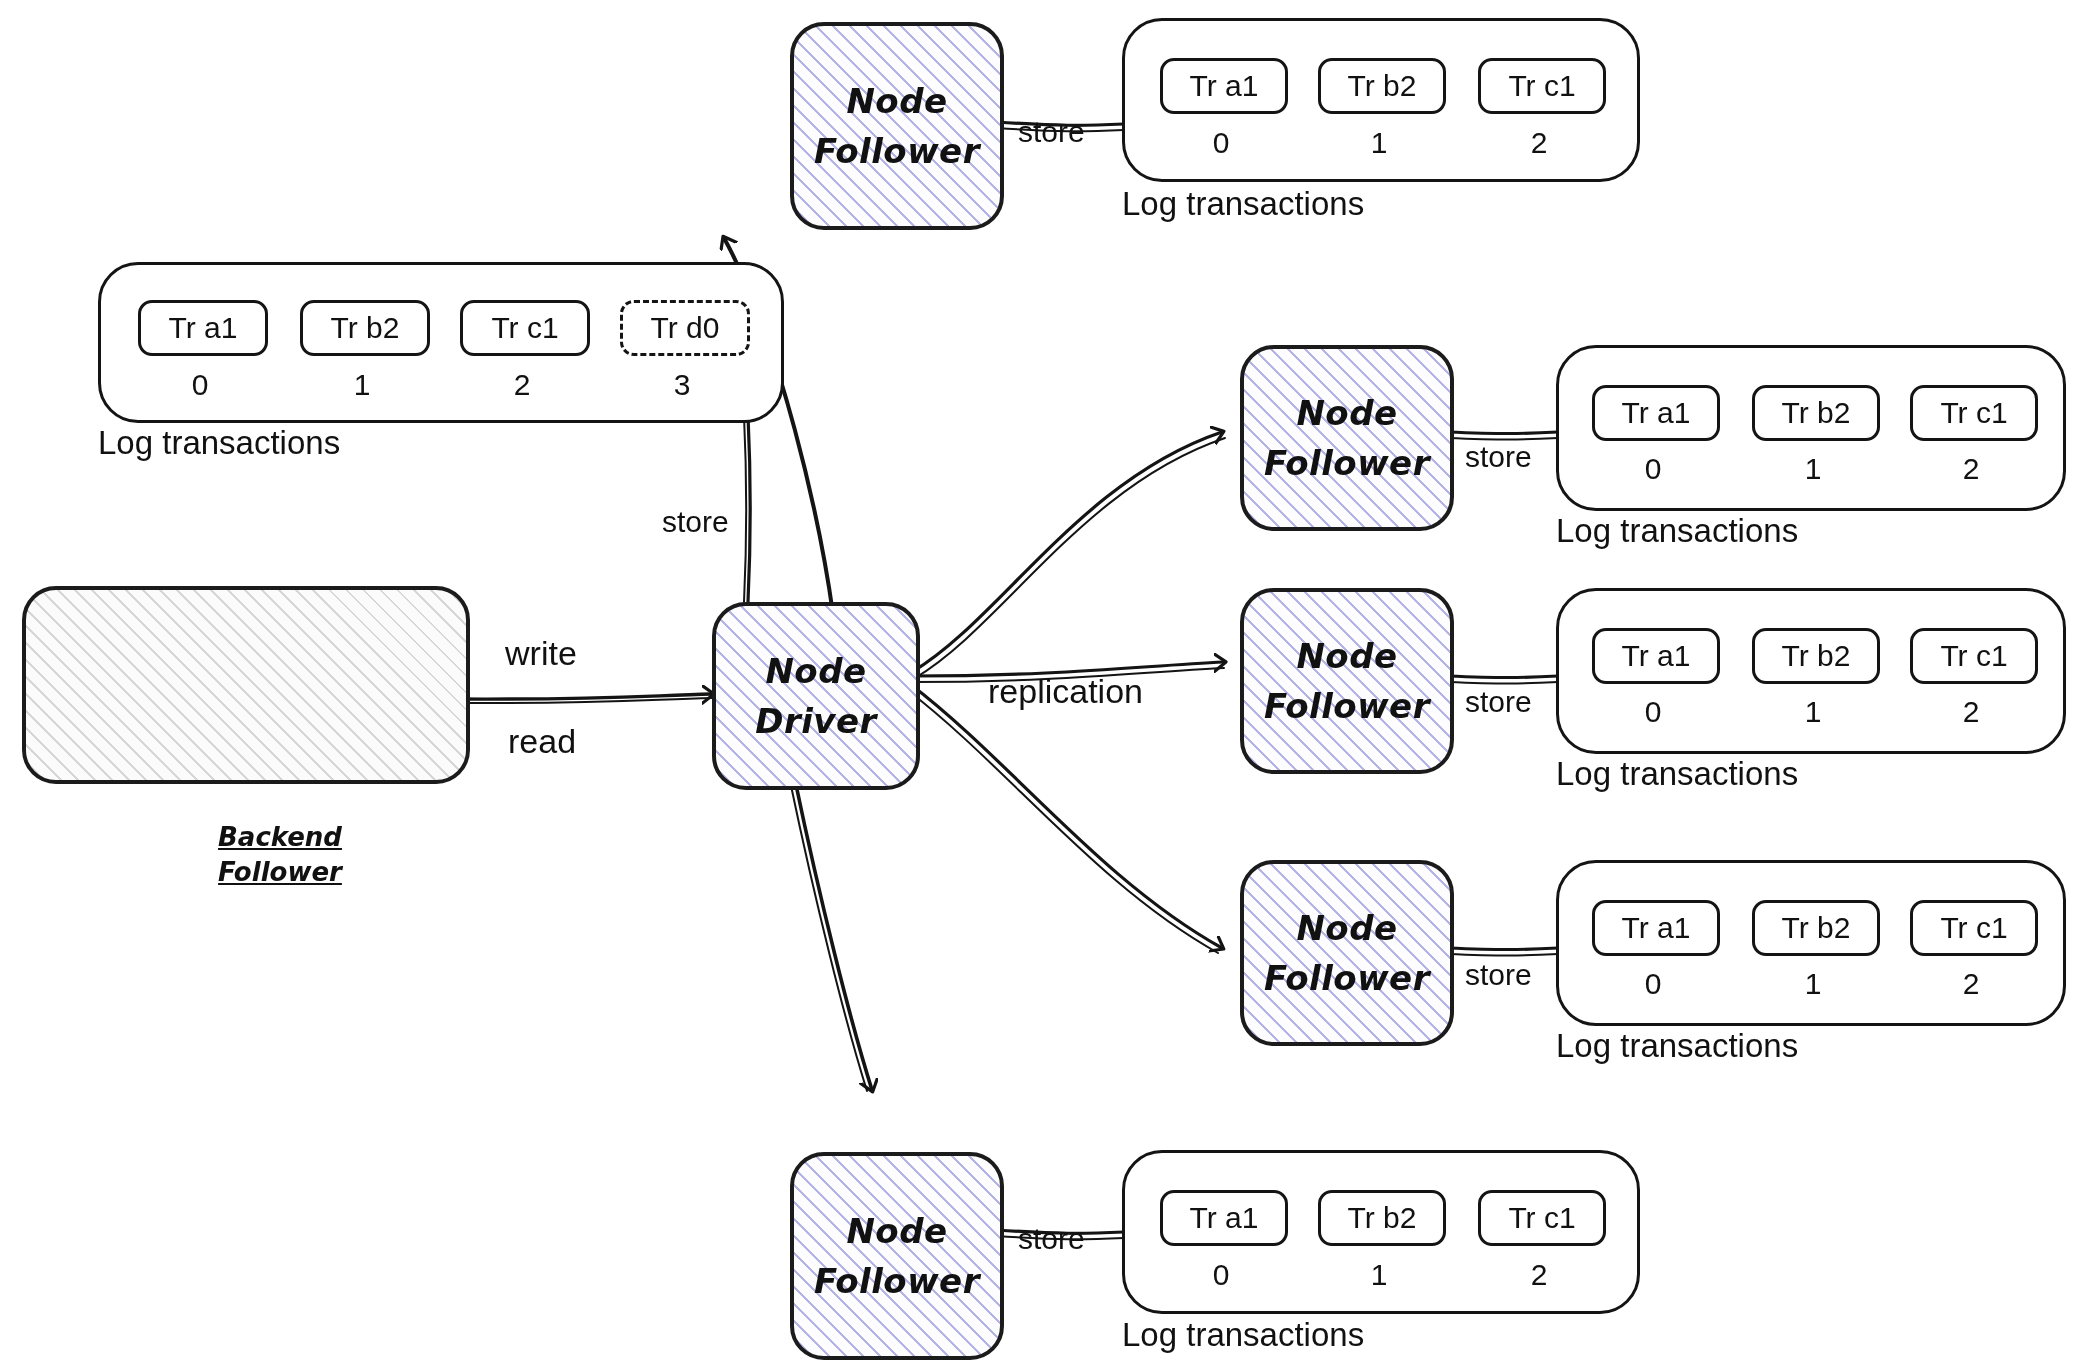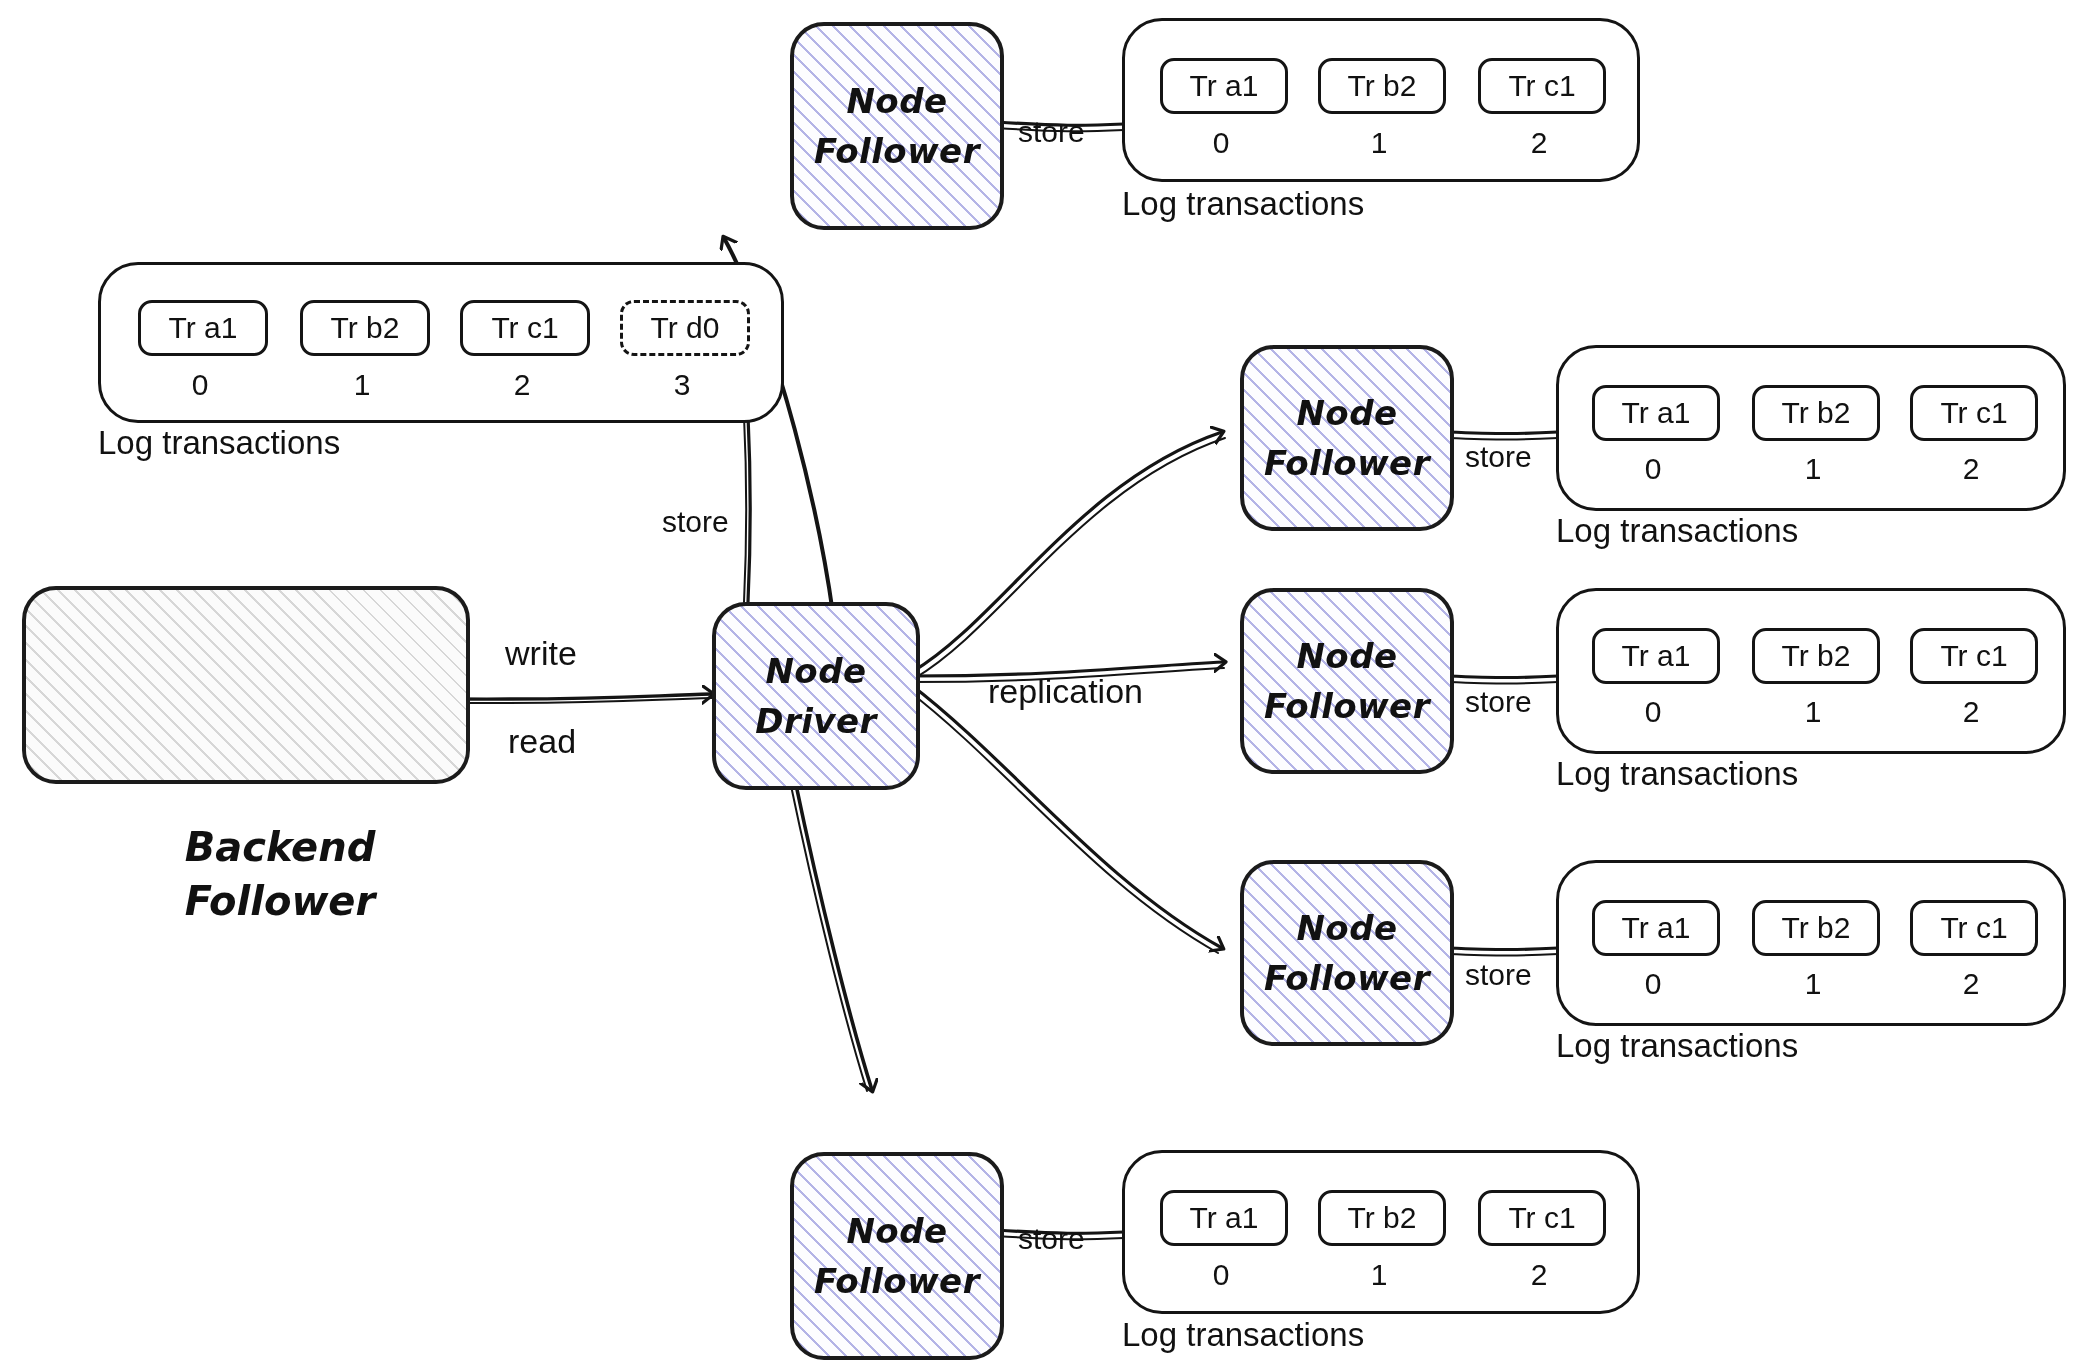--- a/index.html
+++ b/index.html
@@ -82,22 +82,22 @@
     font-family:"Liberation Sans",sans-serif;
     font-size:30px;color:#111;white-space:nowrap;
   }
   .lbl.big{font-size:34px;}
 
   
   .hand{
     position:absolute;
     font-family:"DejaVu Sans",sans-serif;
     font-style:italic;font-weight:600;
-    font-size:40px;color:#111;
-    text-align:center;line-height:1.35;white-space:nowrap;
+    font-size:26px;color:#111;
+    text-align:center;line-height:1.35;white-space:nowrap;text-decoration:underline;
   }
 
   
   #wires{position:absolute;left:0;top:0;width:2080px;height:1366px;pointer-events:none;}
 </style>
 </head>
 <body>
 
 <div id="stage">
 

